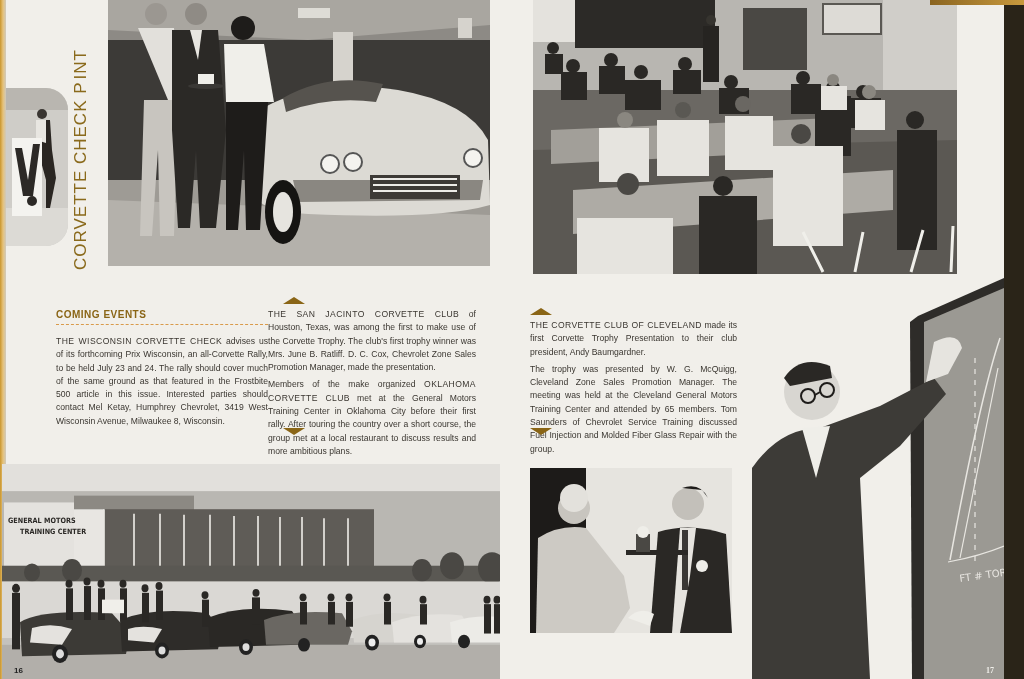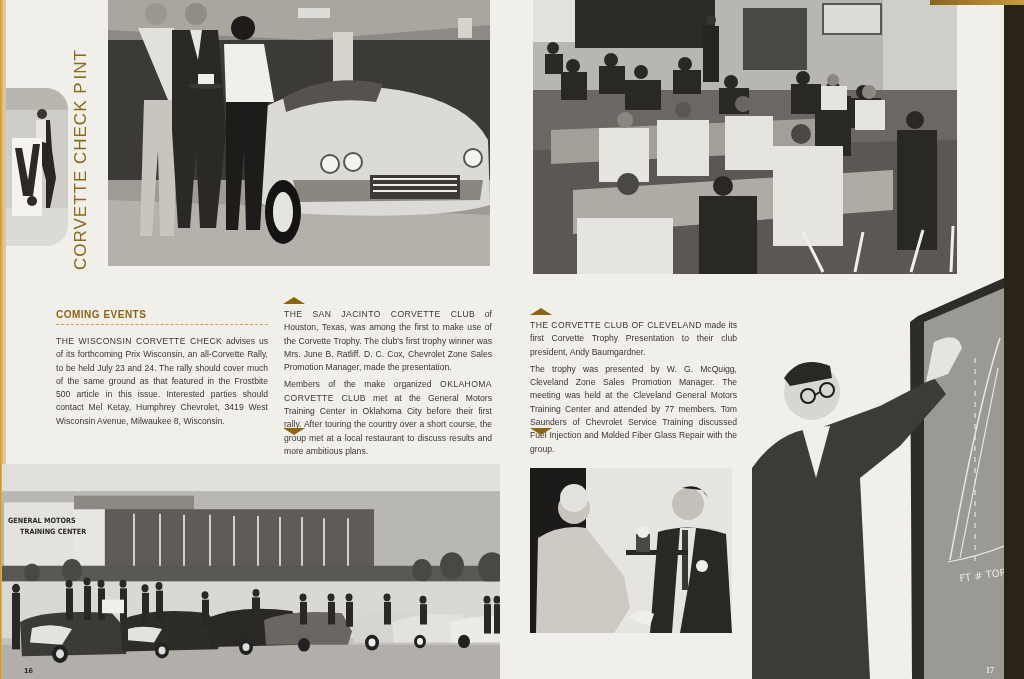--- a/index.html
+++ b/index.html
@@ -111,21 +111,21 @@
       </svg>
     </div>
 
     <div class="heading">COMING EVENTS</div>
     <div class="dashes"></div>
     <div class="text-block" style="left:56px; top:335px; width:212px;">
       <p><span class="caps">THE WISCONSIN CORVETTE CHECK</span><span> advises us of its forthcoming Prix Wisconsin, an all-Corvette Rally, to be held July 23 and 24. The rally should cover much of the same ground as that featured in the Frostbite 500 article in this issue. Interested parties should contact Mel Ketay, Humphrey Chevrolet, 3419 West Wisconsin Avenue, Milwaukee 8, Wisconsin.</span></p>
     </div>
 
     <div class="tri-up" style="left:283px; top:297px;"></div>
-    <div class="text-block" style="left:284px; top:308px; width:208px;">
+    <div class="text-block" style="left:268px; top:308px; width:208px;">
       <p><span class="caps">THE SAN JACINTO CORVETTE CLUB</span><span> of Houston, Texas, was among the first to make use of the Corvette Trophy. The club's first trophy winner was Mrs. June B. Ratliff. D. C. Cox, Chevrolet Zone Sales Promotion Manager, made the presentation.</span></p>
       <p><span>Members of the make organized </span><span class="caps">OKLAHOMA CORVETTE CLUB</span><span> met at the General Motors Training Center in Oklahoma City before their first rally. After touring the country over a short course, the group met at a local restaurant to discuss results and more ambitious plans.</span></p>
     </div>
     <div class="tri-down" style="left:283px; top:428px;"></div>
 
     <div class="photo" style="left:2px; top:464px; width:512px; height:243px;">
       <svg viewBox="0 0 512 215" preserveAspectRatio="none">
         <rect width="512" height="215" fill="#c4c2be"></rect>
         <rect width="512" height="105" fill="#b9b7b2"></rect>
         <rect y="0" width="512" height="24" fill="#e2e0dc"></rect>
@@ -214,21 +214,21 @@
             <circle cx="421" cy="120" r="3.5"></circle>
           <rect x="482" y="124" width="7" height="26"></rect>
             <circle cx="485" cy="120" r="3.5"></circle>
           <rect x="492" y="124" width="7" height="26"></rect>
             <circle cx="495" cy="120" r="3.5"></circle>
         </g>
         <rect x="100" y="120" width="22" height="12" fill="#f0efea"></rect>
       </svg>
     </div>
 
-    <div class="page-num" style="left:24px; top:666px;">16</div>
+    <div class="page-num" style="left:14px; top:666px;">16</div>
   </div>
 
   <div class="gutter"></div>
 
   <div class="page page-right">
 
     <div class="photo" style="left:33px; top:0; width:424px; height:274px;">
       <svg viewBox="0 0 424 274" preserveAspectRatio="none">
         <rect width="424" height="274" fill="#8f8c86"></rect>
         <rect width="424" height="90" fill="#b8b6b1"></rect>
@@ -289,21 +289,21 @@
         <g stroke="#f0efea" stroke-width="3" fill="none">
           <path d="M270 232 L290 272 M330 232 L322 272"></path>
           <path d="M390 230 L378 272 M420 226 L418 272"></path>
         </g>
       </svg>
     </div>
 
     <div class="tri-up" style="left:30px; top:308px;"></div>
     <div class="text-block" style="left:30px; top:319px; width:207px;">
       <p><span class="caps">THE CORVETTE CLUB OF CLEVELAND</span><span> made its first Corvette Trophy Presentation to their club president, Andy Baumgardner.</span></p>
-      <p><span>The trophy was presented by W. G. McQuigg, Cleveland Zone Sales Promotion Manager. The meeting was held at the Cleveland General Motors Training Center and attended by 77 members. Tom Saunders of Chevrolet Service Training discussed Fuel Injection and Molded Fiber Glass Repair with the group.</span></p>
+      <p><span>The trophy was presented by W. G. McQuigg, Cleveland Zone Sales Promotion Manager. The meeting was held at the Cleveland General Motors Training Center and attended by 65 members. Tom Saunders of Chevrolet Service Training discussed Fuel Injection and Molded Fiber Glass Repair with the group.</span></p>
     </div>
     <div class="tri-down" style="left:30px; top:428px;"></div>
 
     <div class="photo" style="left:30px; top:468px; width:202px; height:165px;">
       <svg viewBox="0 0 202 165" preserveAspectRatio="none">
         <rect width="202" height="165" fill="#e6e4df"></rect>
         <rect width="56" height="165" fill="#1d1b19"></rect>
 
         <circle cx="44" cy="40" r="16" fill="#c8c5bf"></circle>
         <circle cx="44" cy="30" r="14" fill="#e3e1dc"></circle>

